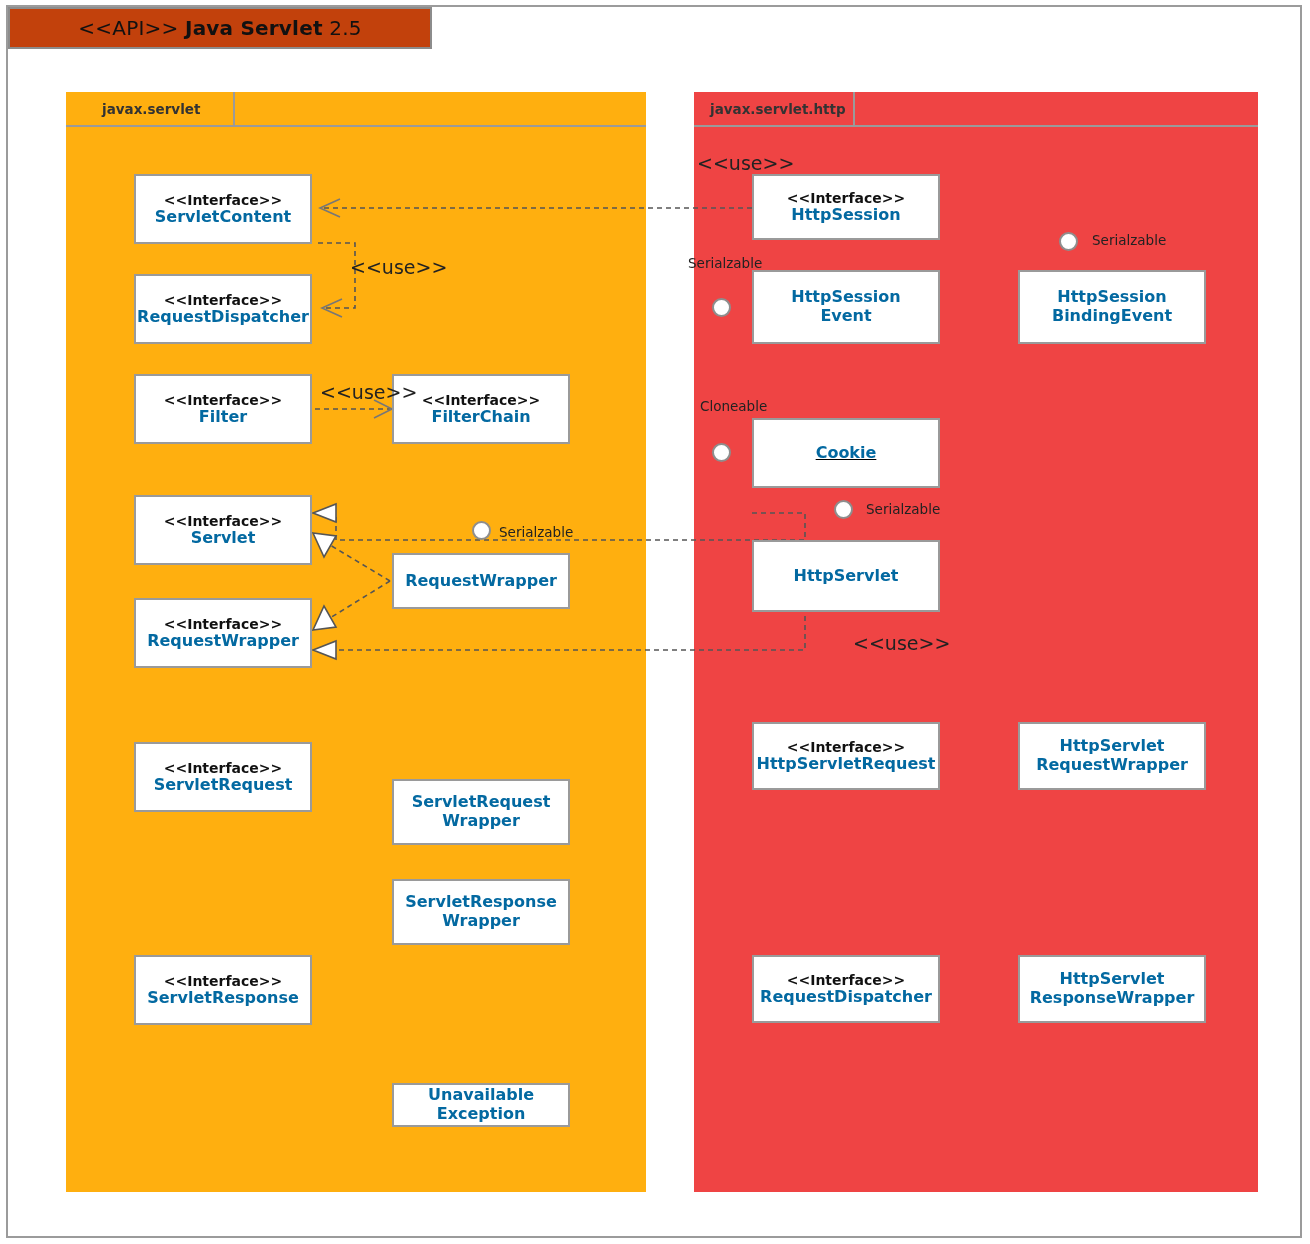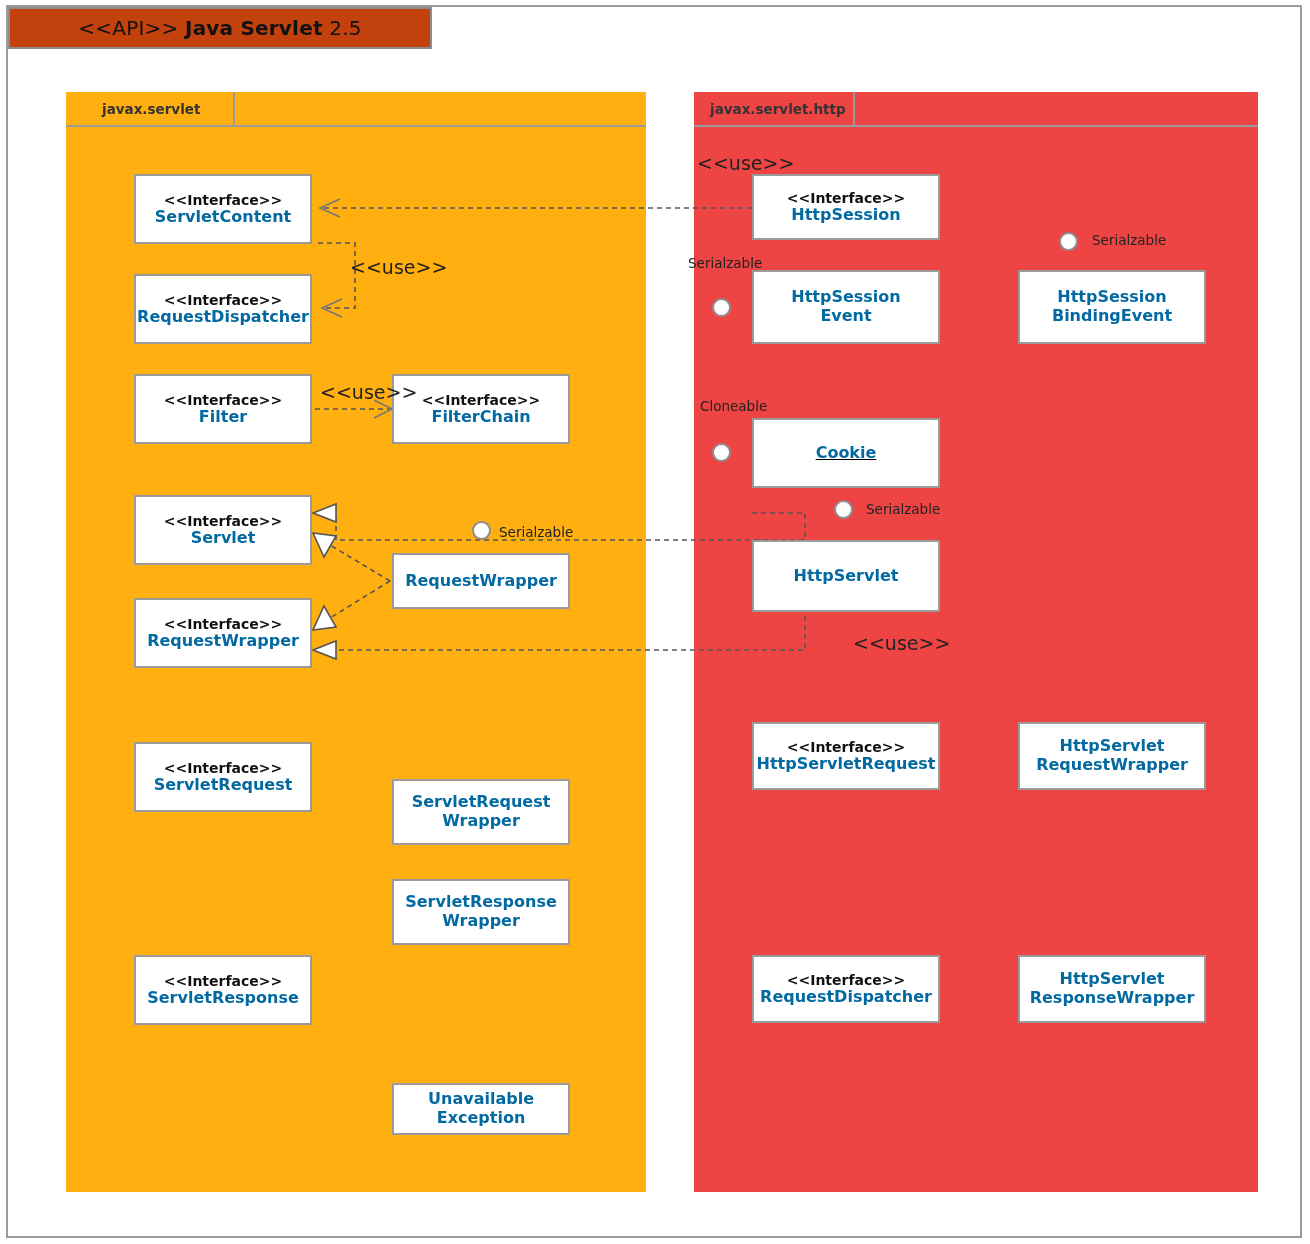--- a/index.html
+++ b/index.html
@@ -201,21 +201,21 @@
     <div class="nm">ServletResponse
 Wrapper</div>
   </div>
 
   <div class="cls" style="left:134px;top:955px;width:178px;height:70px;">
     <div class="stereo">&lt;&lt;Interface&gt;&gt;</div>
     <div class="nm">ServletResponse</div>
   </div>
 
 
-  <div class="cls" style="left:392px;top:1083px;width:178px;height:52px;">
+  <div class="cls" style="left:392px;top:1083px;width:178px;height:44px;">
     <div class="nm">Unavailable
 Exception</div>
   </div>
 
   <div class="cls" style="left:752px;top:174px;width:188px;height:66px;">
     <div class="stereo">&lt;&lt;Interface&gt;&gt;</div>
     <div class="nm">HttpSession</div>
   </div>
 
   <div class="cls" style="left:752px;top:270px;width:188px;height:74px;">

